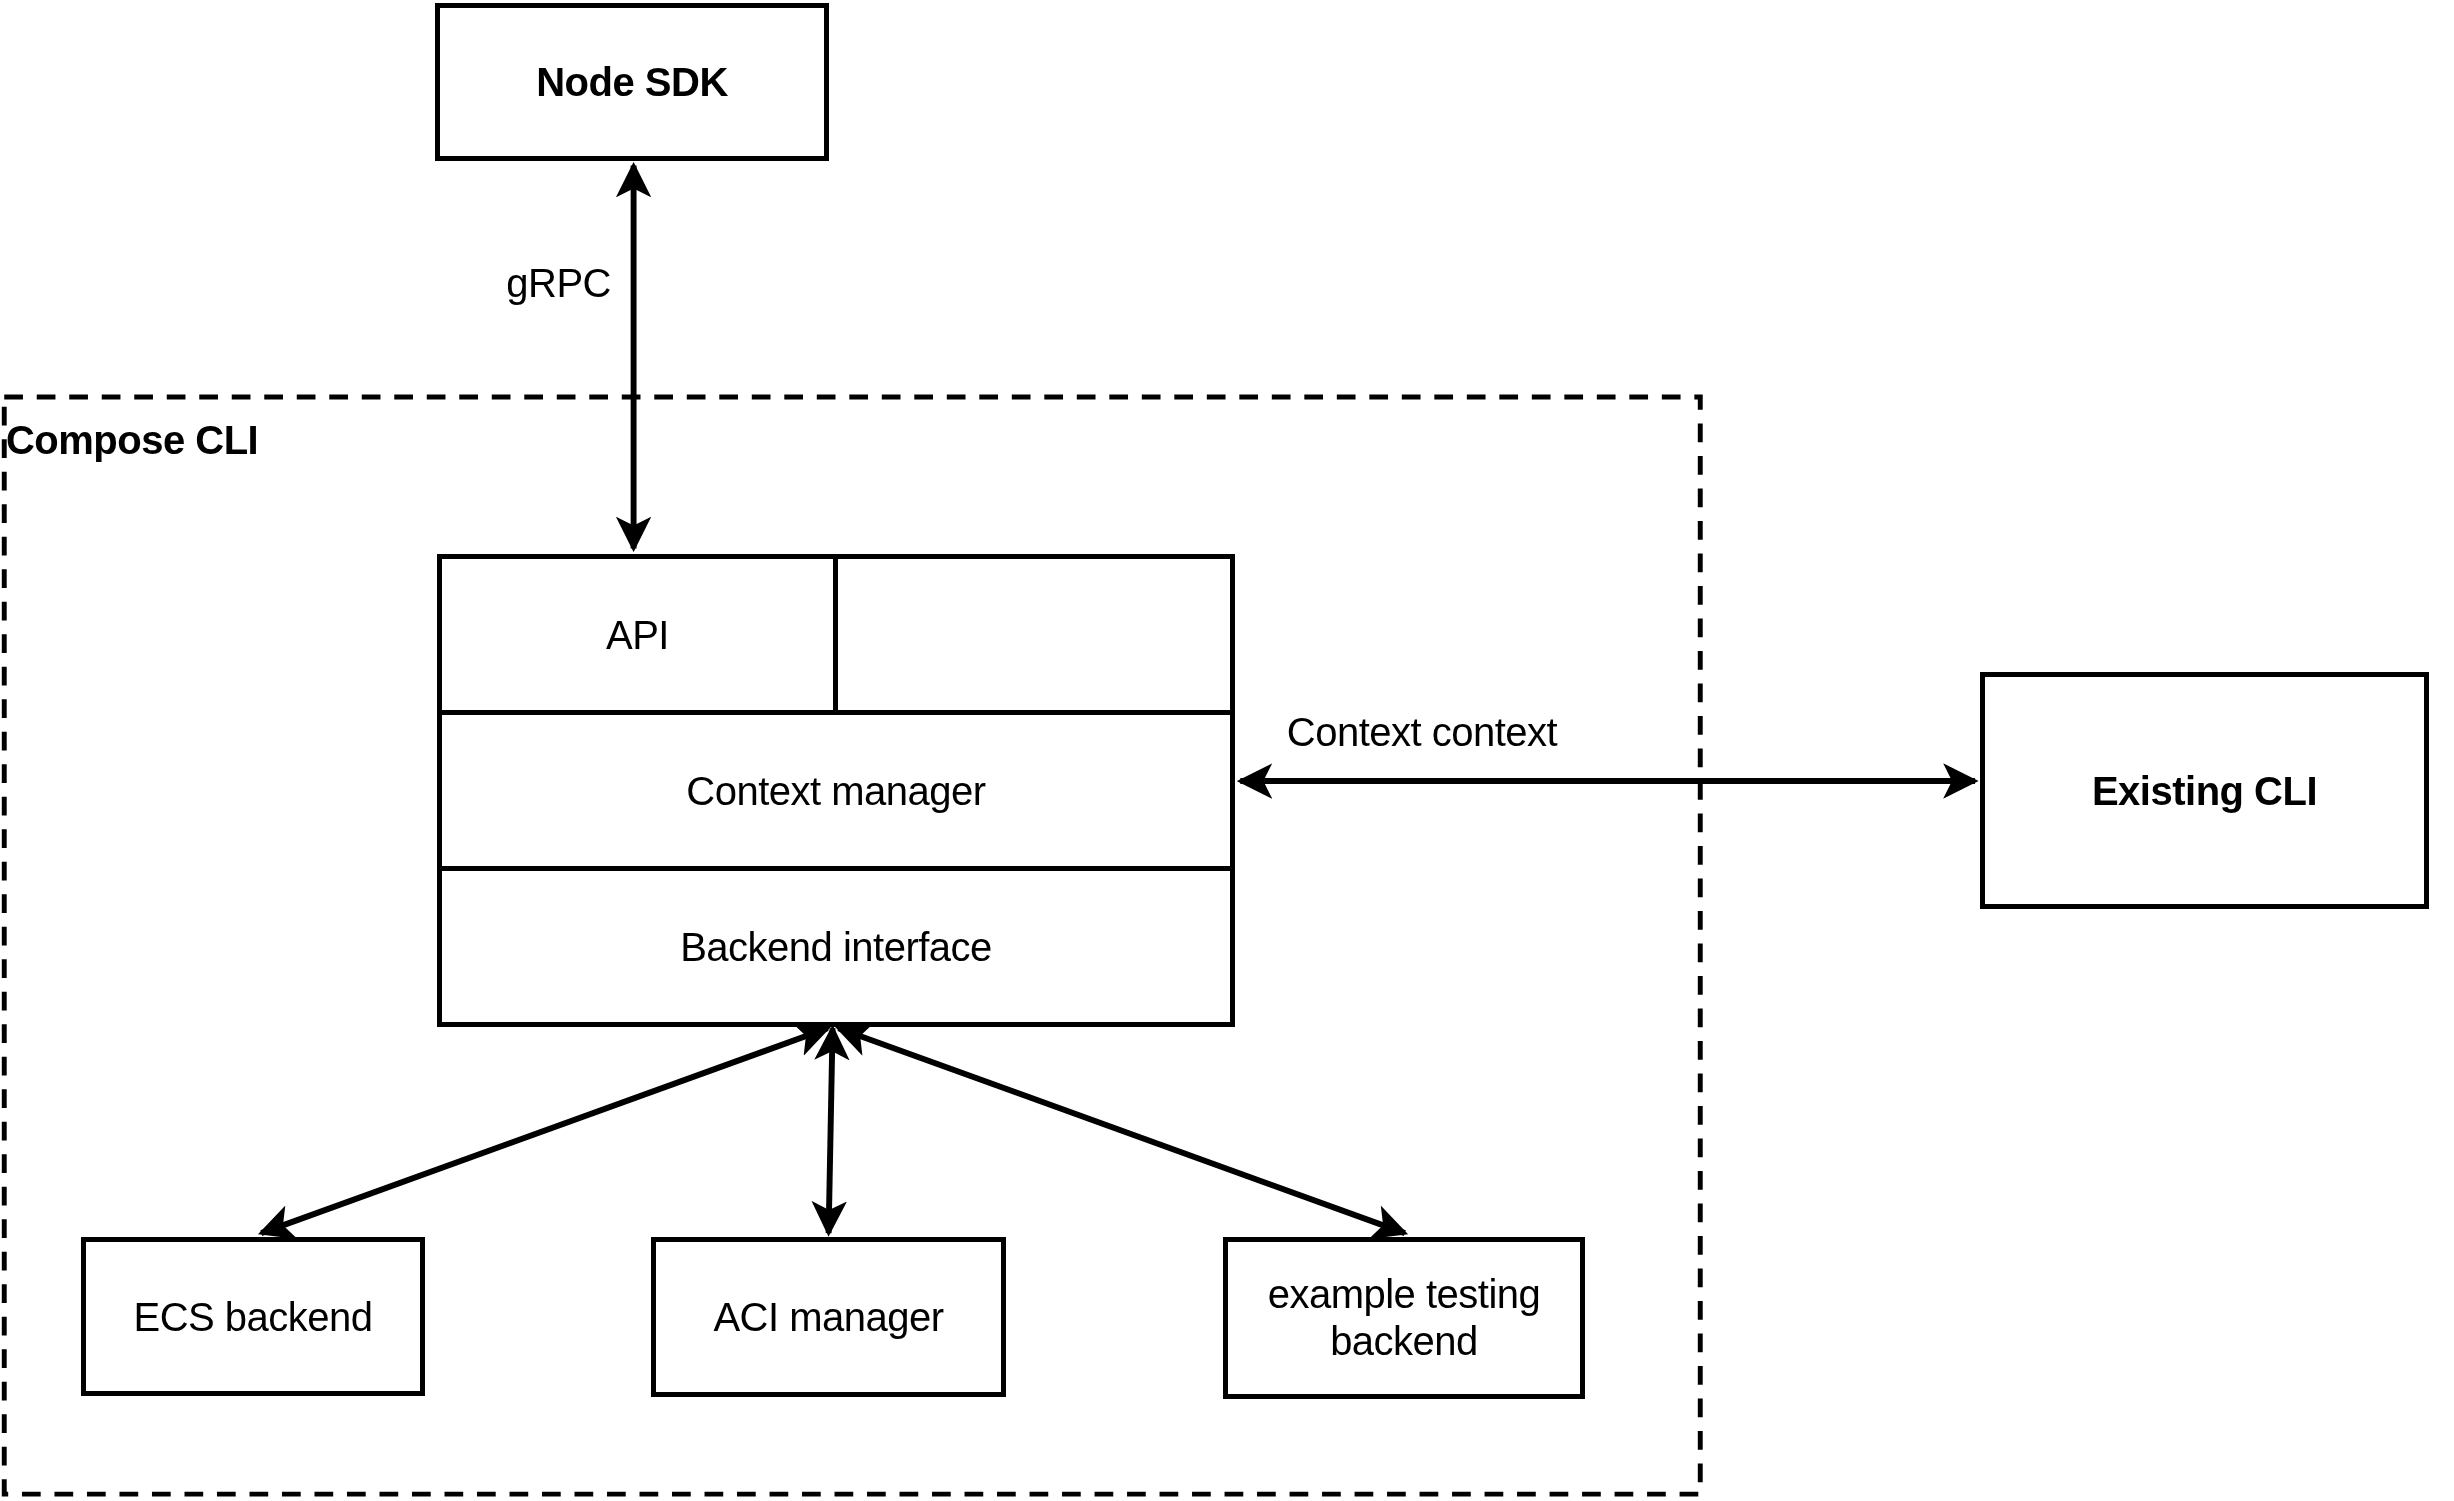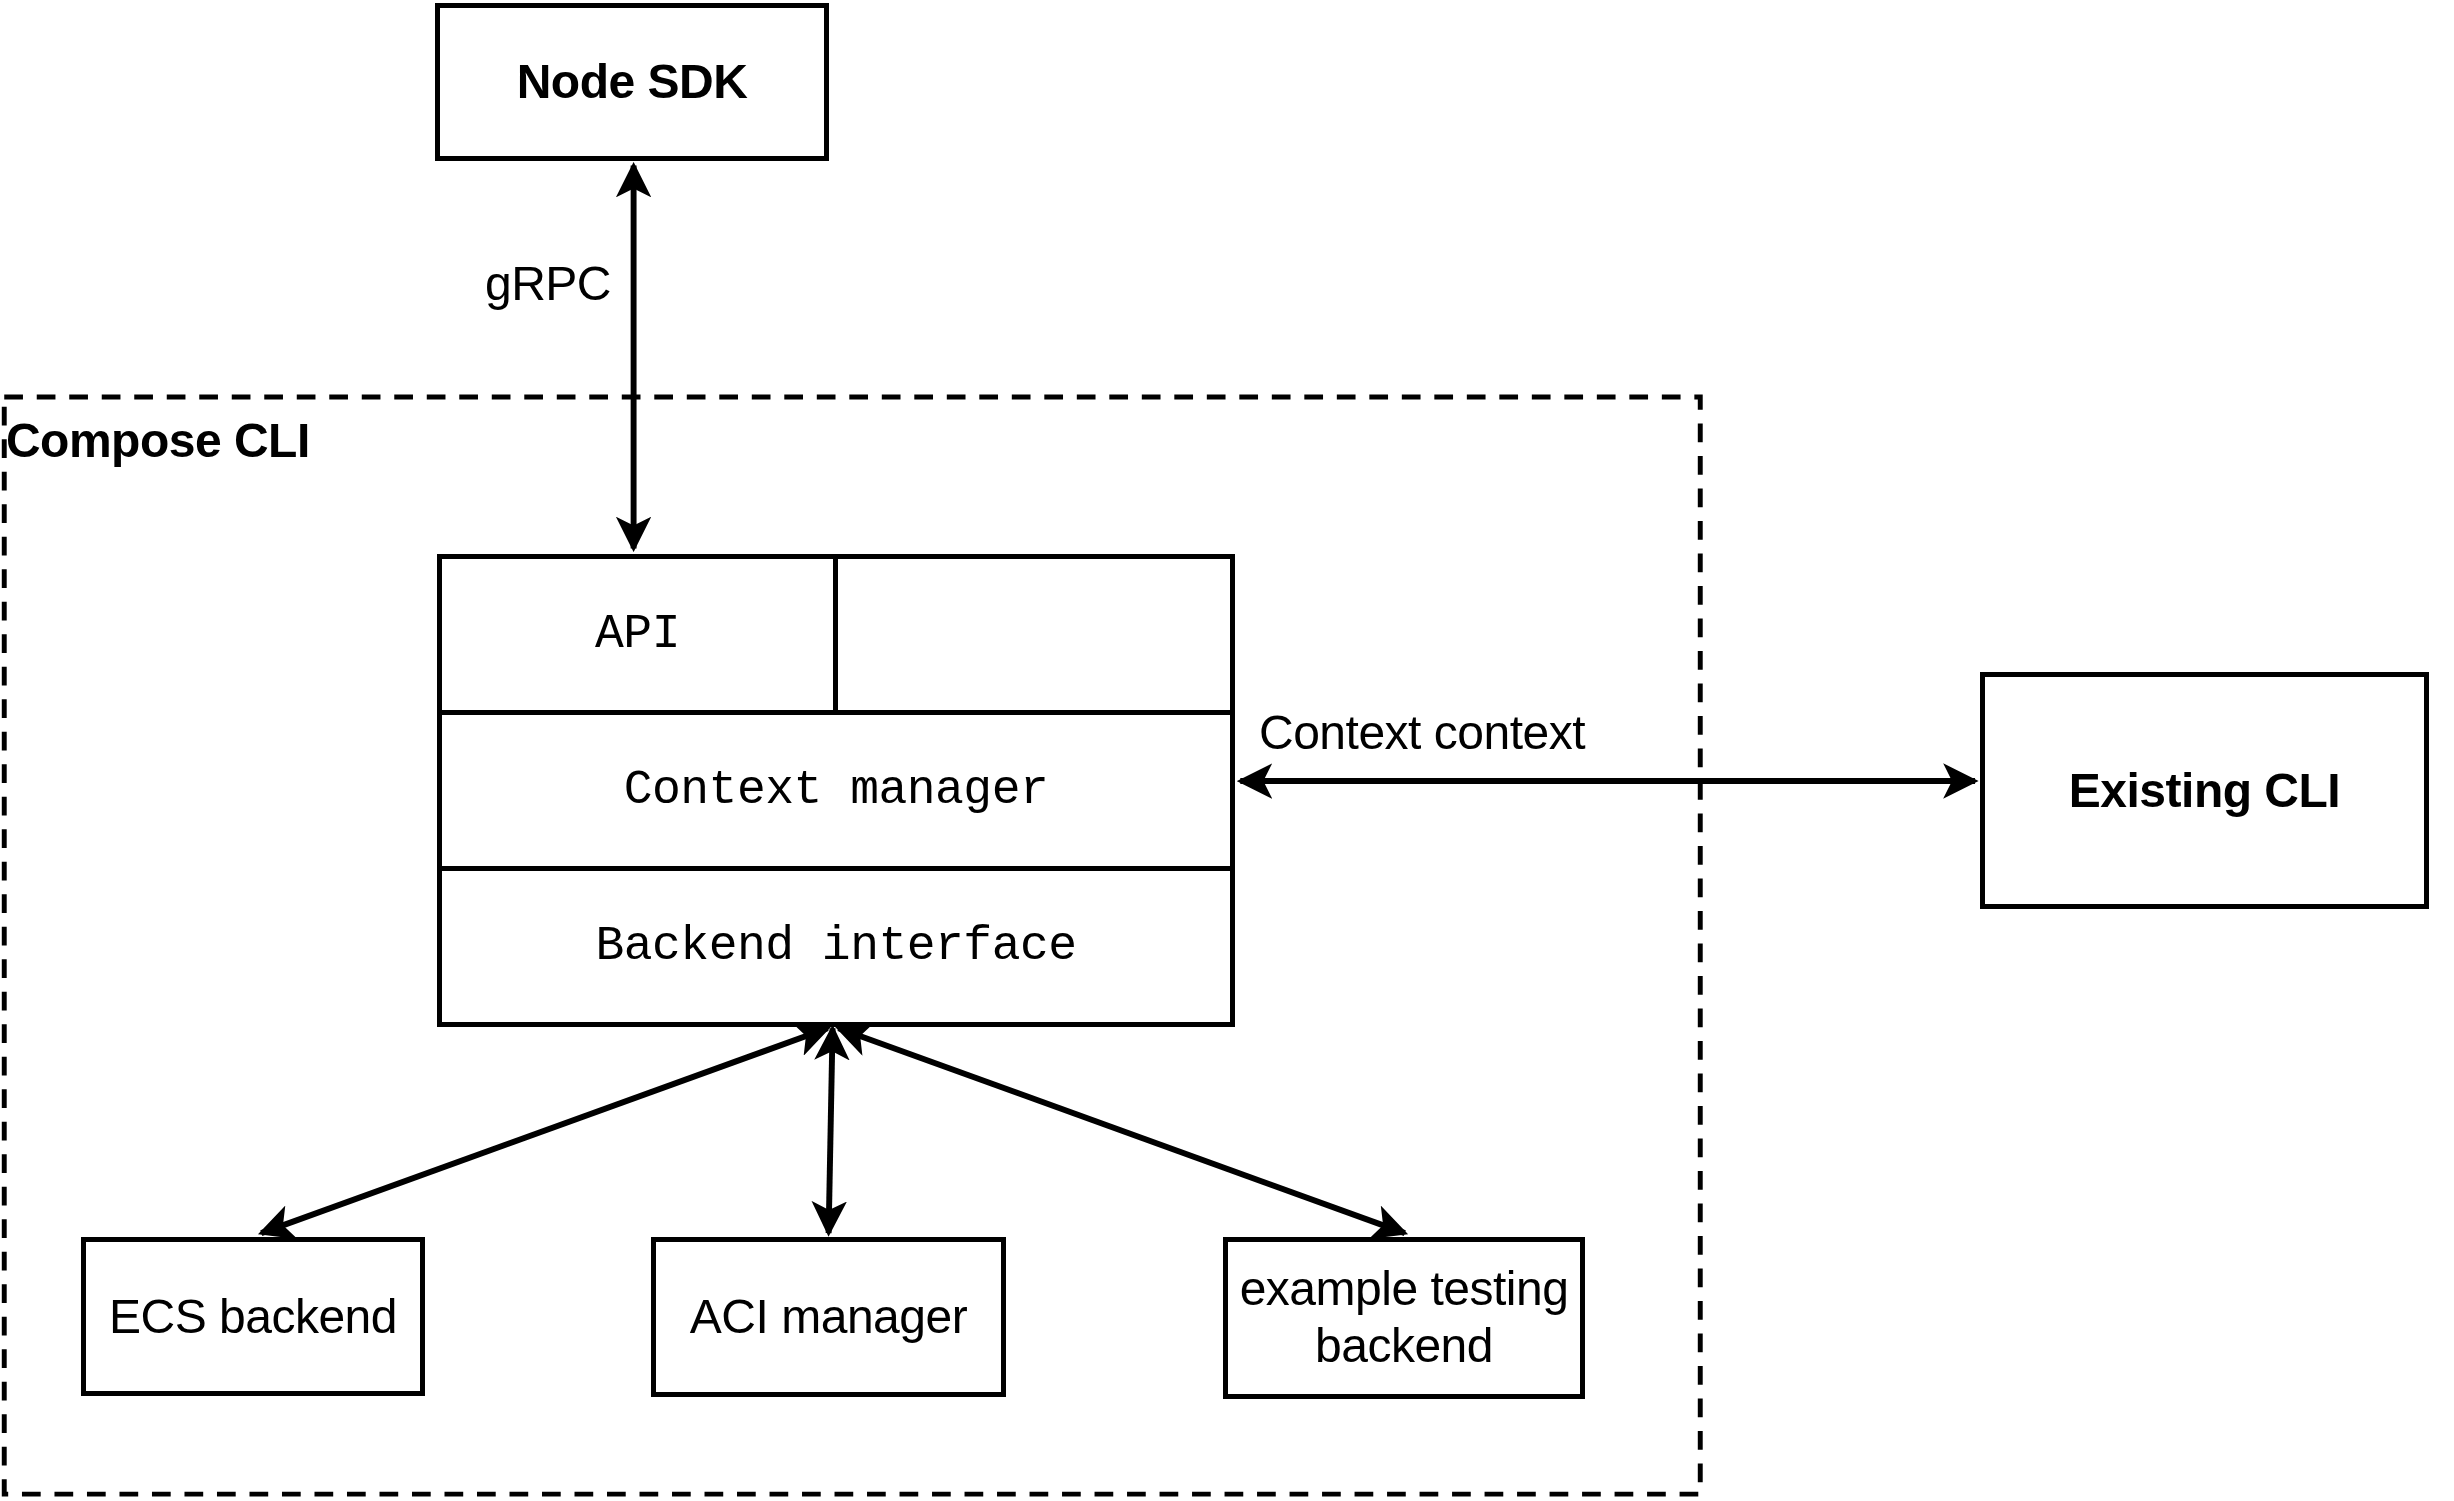--- a/index.html
+++ b/index.html
@@ -6,21 +6,21 @@
     margin: 0;
     padding: 0;
     background: #ffffff;
   }
   .stage {
     position: relative;
     width: 2455px;
     height: 1501px;
     background: #ffffff;
     font-family: "Liberation Sans", "DejaVu Sans", sans-serif;
-    font-size: 48px;
+    font-size: 40px;
     letter-spacing: -0.5px;
     color: #000000;
     overflow: hidden;
   }
   .connector-layer {
     position: absolute;
     left: 0;
     top: 0;
     width: 2455px;
     height: 1501px;
@@ -42,21 +42,20 @@
     flex-direction: column;
     align-items: stretch;
     justify-content: flex-start;
   }
   .stack .row {
     flex: 1 1 0;
     display: flex;
     align-items: stretch;
     border-top: 5.9px solid #000000;
     box-sizing: border-box;
-    font-family: Liberation Mono, monospace;
   }
   .stack .row:first-child { border-top: none; }
   .stack .cell {
     flex: 1 1 0;
     display: flex;
     align-items: center;
     justify-content: center;
     box-sizing: border-box;
   }
   .stack .cell.left-cell {

